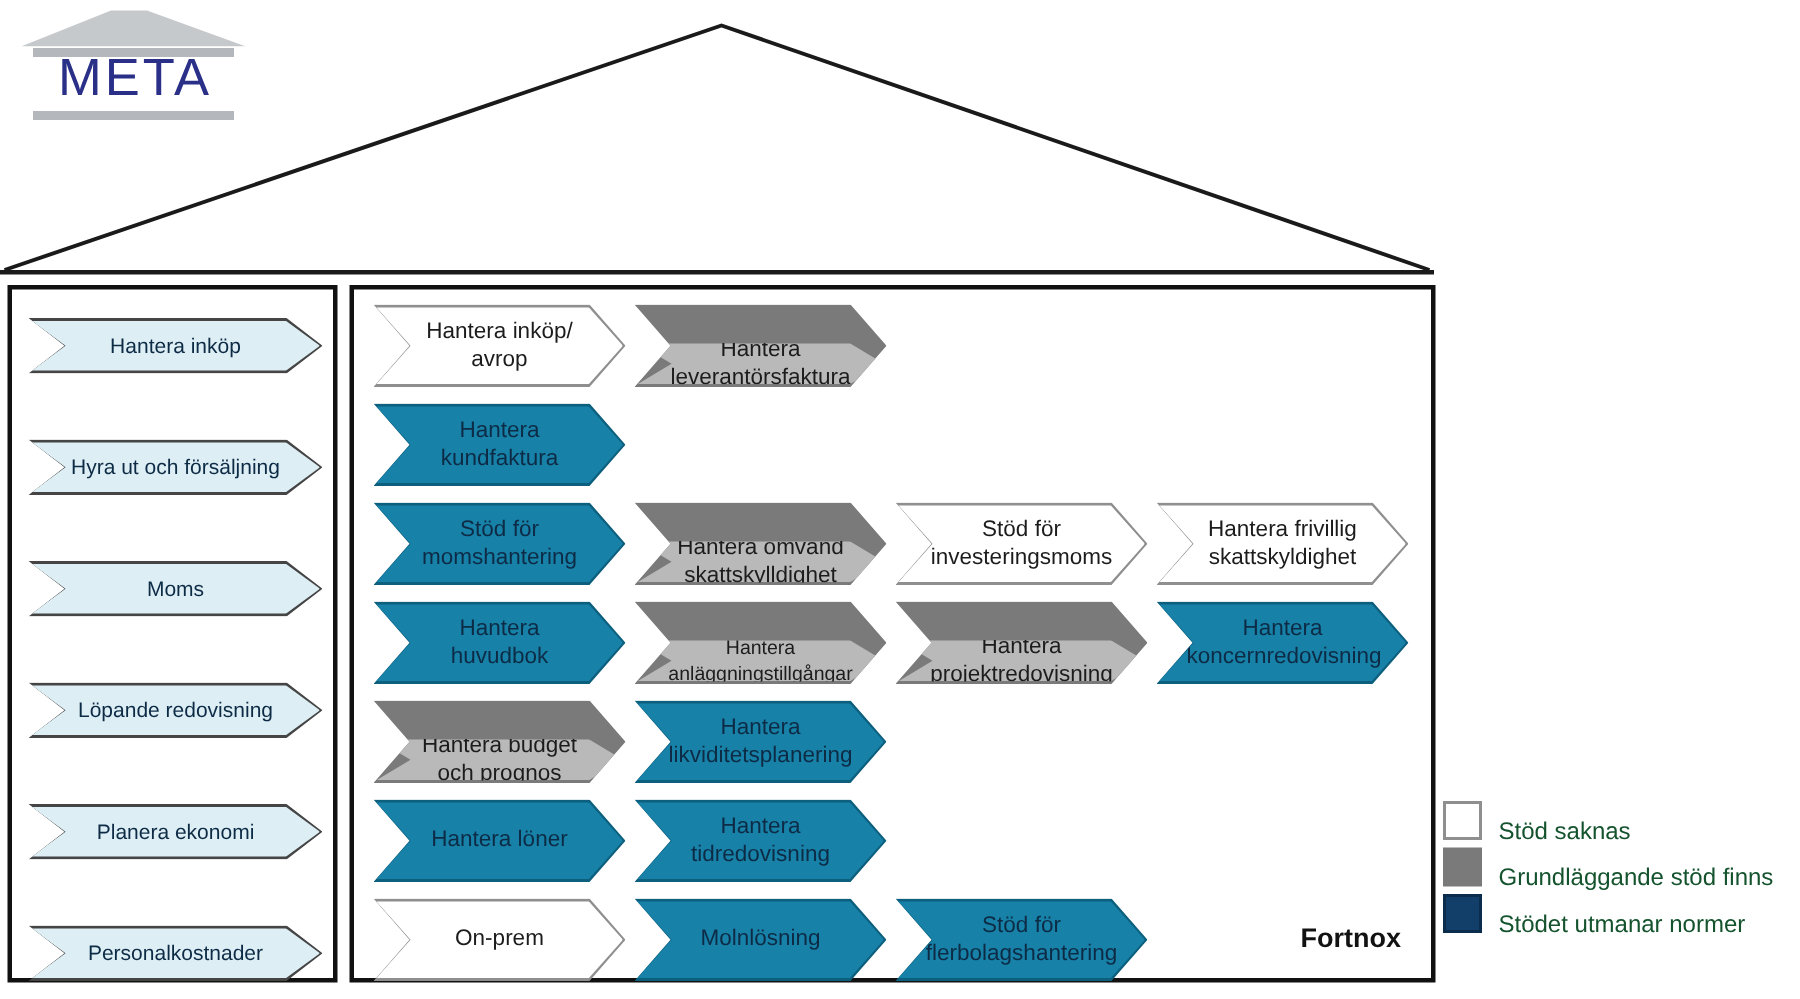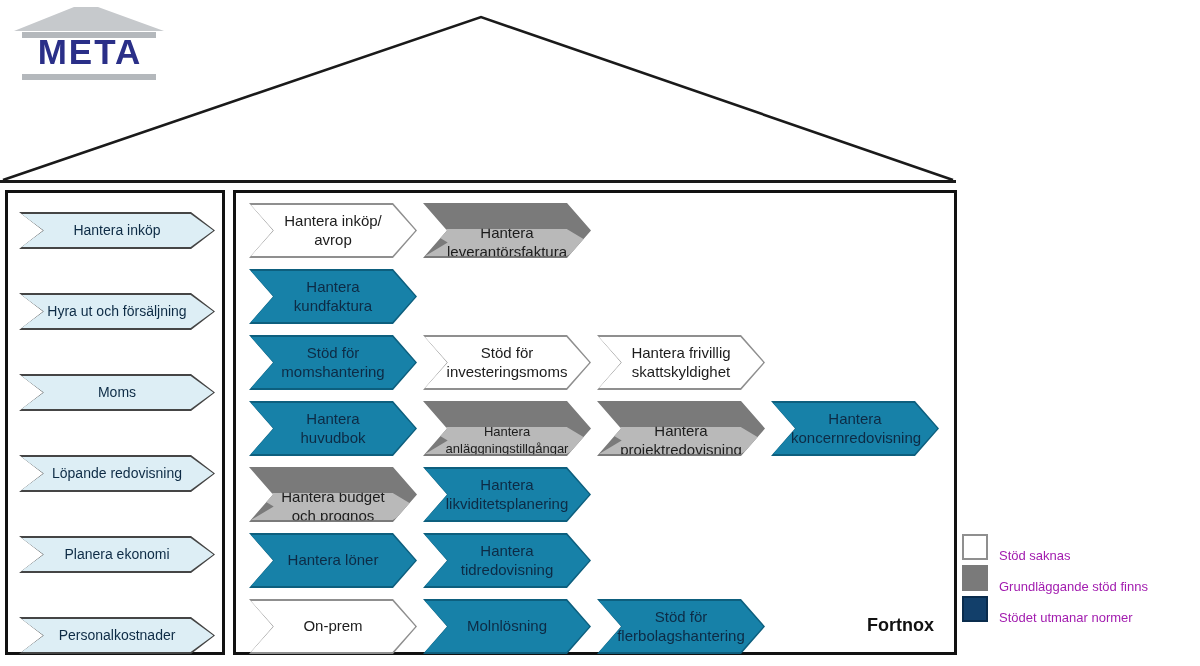--- a/index.html
+++ b/index.html
@@ -5,21 +5,21 @@
   html,body{margin:0;padding:0;background:#fff;}
   body{width:1200px;height:666px;position:relative;font-family:"Liberation Sans",sans-serif;overflow:hidden;}
 
   
   .logo{position:absolute;left:8px;top:3px;width:158px;height:80px;}
   .logo-roof{position:absolute;left:6px;top:2px;width:150px;height:26px;}
   .logo-bar{position:absolute;left:14px;height:6px;width:134px;background:var(--logo_gray);}
   .logo-bar.top{top:29px;}
   .logo-bar.bottom{top:71px;}
   .logo-text{position:absolute;left:4px;top:30px;width:156px;text-align:center;
-    font-size:35px;font-weight:bold;letter-spacing:2px;color:var(--logo_navy);line-height:1.1;}
+    font-size:35px;font-weight:normal;letter-spacing:2px;color:var(--logo_navy);line-height:1.1;}
 
   
   .roof-svg{position:absolute;left:0;top:0;}
 
   
   .panel{position:absolute;top:190px;height:465px;border:3px solid var(--panel_border);background:#fff;box-sizing:border-box;}
   .panel.category{left:5px;width:220px;}
   .panel.capability{left:233px;width:724px;}
 
   
@@ -47,21 +47,21 @@
   .cap-row{display:flex;gap:6px;}
   .cap-chev{width:168px;height:55px;}
 
   .brand{position:absolute;right:20px;bottom:16px;font-size:18px;font-weight:bold;color:#121212;}
 
   
   .legend{position:absolute;left:962px;top:534px;display:flex;flex-direction:column;gap:5px;}
   .legend-item{display:flex;align-items:center;height:26px;}
   .legend-swatch{width:26px;height:26px;position:relative;flex:0 0 auto;}
   .legend-swatch .inner{position:absolute;inset:1.8px;}
-  .legend-label{margin-left:11px;font-size:13px;color:#a21caf;white-space:nowrap;margin-top:16px;}
+  .legend-label{margin-left:11px;font-size:16px;color:#14532d;white-space:nowrap;margin-top:16px;}
 </style>
 </head>
 <body>
 
 <div class="logo">
   <svg class="logo-roof" width="150" height="26" viewBox="0 0 150 26">
     <polygon points="0,26 60,2 84,2 150,26" fill="#c6c9cc"></polygon>
   </svg>
   <div class="logo-bar top"></div>
   <div class="logo-text">META</div>
@@ -136,20 +136,25 @@
           </div>
         </div>
     </div>
 
     <div class="cap-row">
       <div class="chev cap-chev st-developed">
           <div class="inner">
             <span class="label">Stöd för momshantering</span>
           </div>
         </div>
+      <div class="chev cap-chev st-basic">
+          <div class="inner">
+            <span class="label">Hantera omvänd skattskylldighet</span>
+          </div>
+        </div>
       <div class="chev cap-chev st-none">
           <div class="inner">
             <span class="label">Stöd för investeringsmoms</span>
           </div>
         </div>
       <div class="chev cap-chev st-none">
           <div class="inner">
             <span class="label">Hantera frivillig skattskyldighet</span>
           </div>
         </div>

